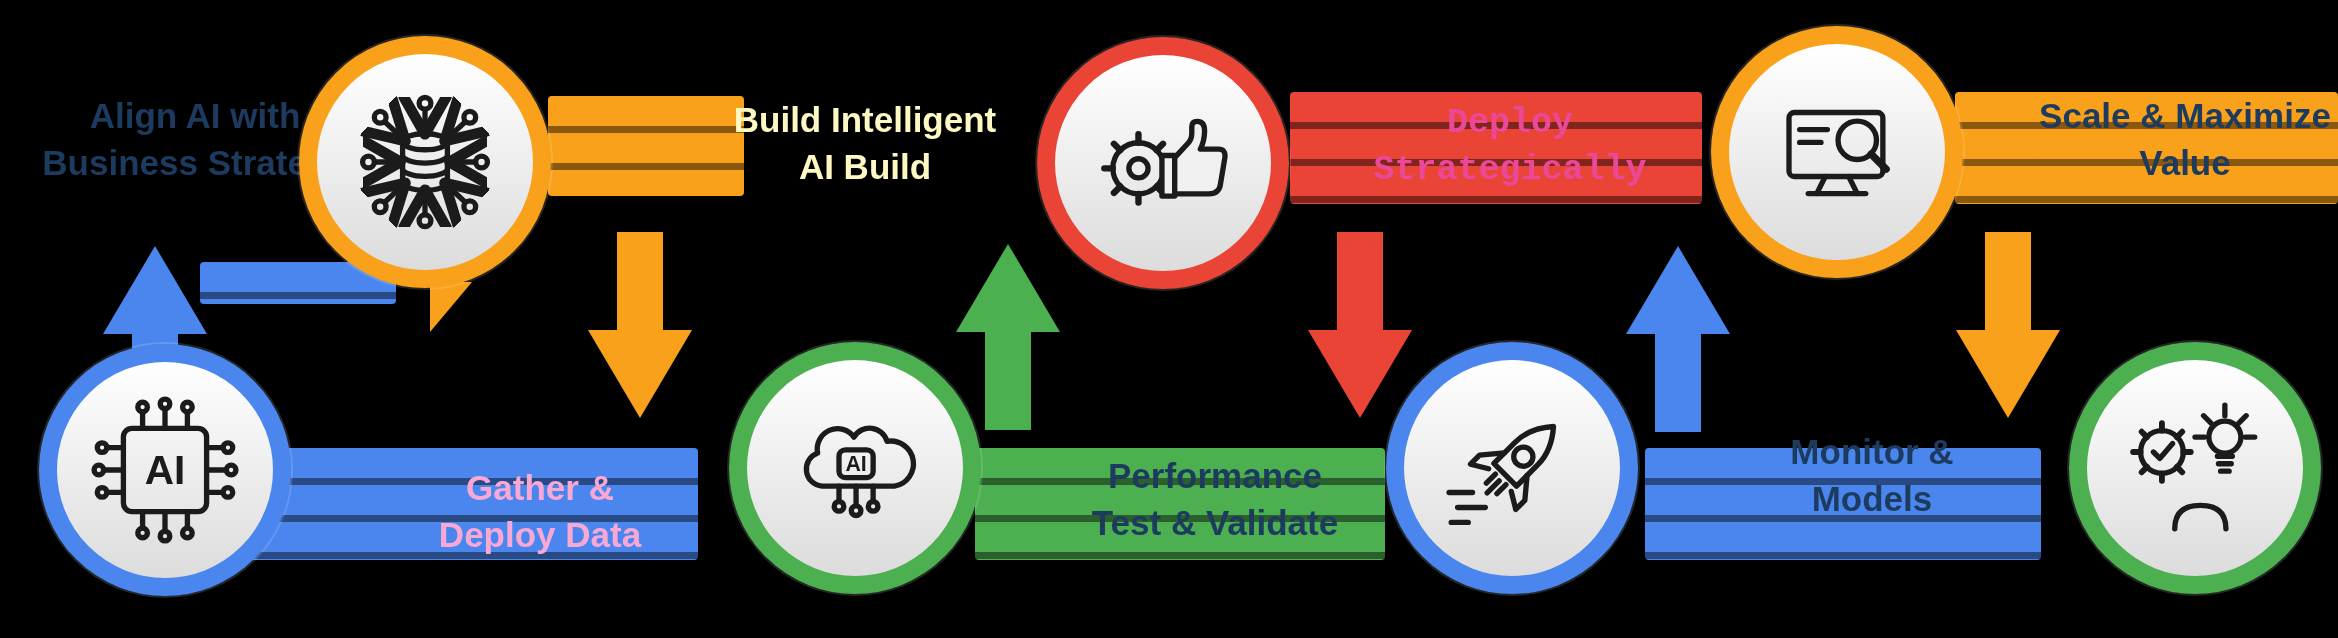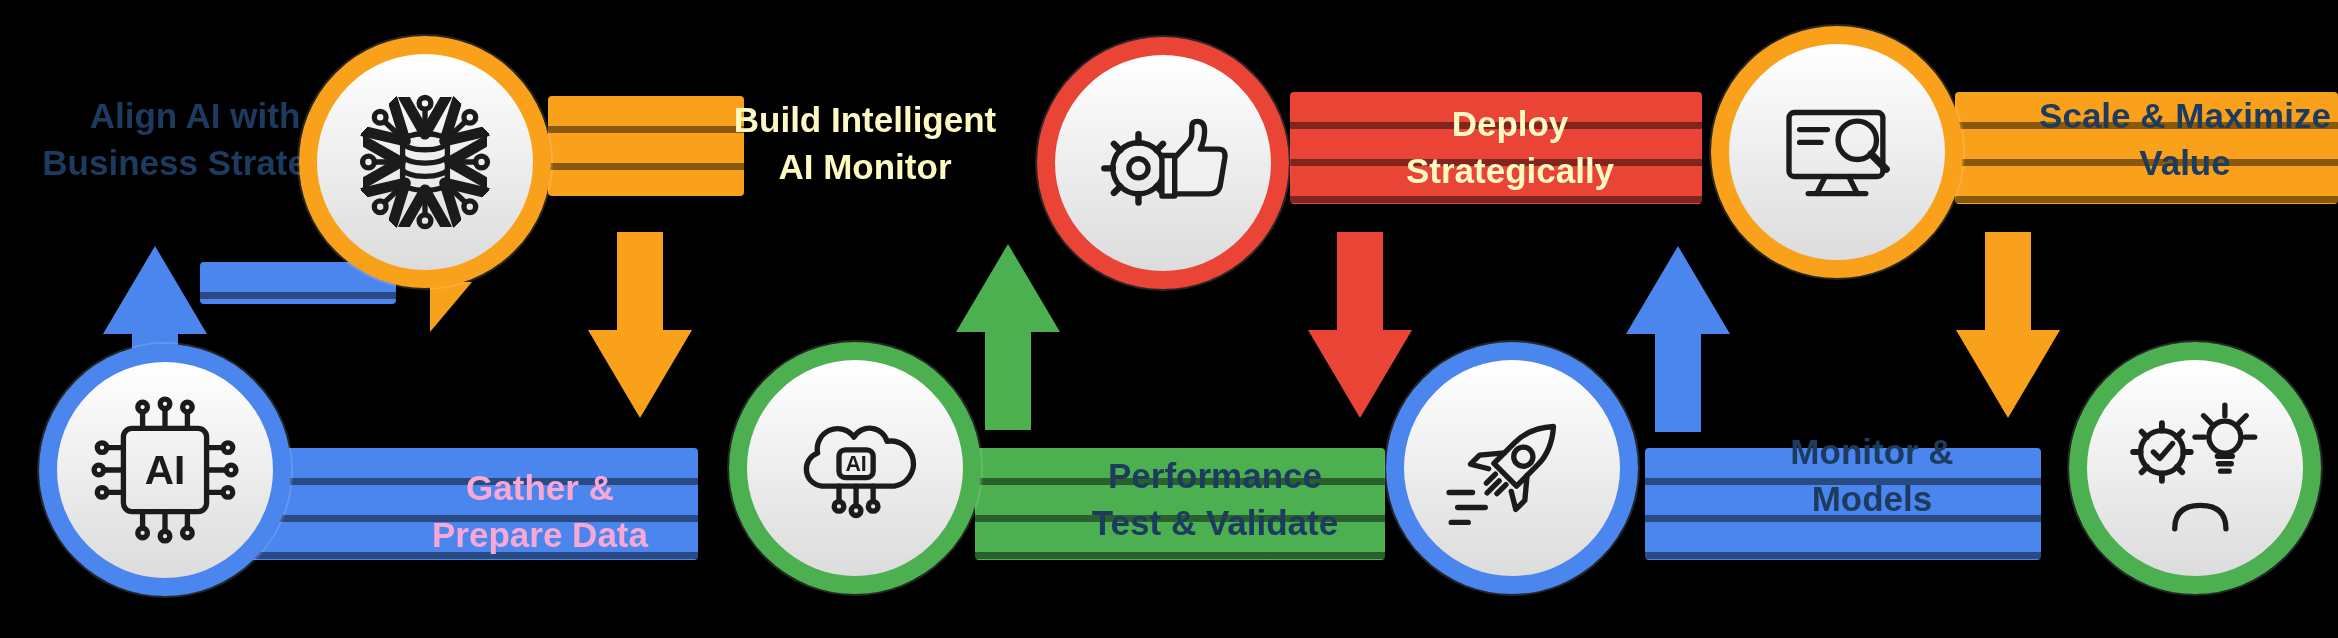--- a/index.html
+++ b/index.html
@@ -59,31 +59,31 @@
   <div class="shaft" style="left: 1985px; top: 232px; height: 100px; background: rgb(249, 161, 27);"></div>
 
   <div class="tail" style="left: 430px; top: 282px; border-top-color: rgb(249, 161, 27);"></div>
 
   <div class="label" style="left: 30px; top: 92px; color: rgb(29, 58, 95);">
     <div>Align AI with</div>
     <div>Business Strategy</div>
   </div>
   <div class="label" style="left: 375px; top: 464px; color: #f9a8d4;">
     <div>Gather &amp;</div>
-    <div>Prepare Data</div>
+    <div>Deploy Data</div>
   </div>
   <div class="label" style="left: 700px; top: 96px; color: #fef9c3;">
     <div>Build Intelligent</div>
-    <div>AI Monitor</div>
+    <div>AI Build</div>
   </div>
   <div class="label" style="left: 1050px; top: 452px; color: rgb(29, 58, 95);">
     <div>Performance</div>
     <div>Test &amp; Validate</div>
   </div>
-  <div class="label" style="left: 1345px; top: 100px; color: #fef9c3;">
+  <div class="label" style="left: 1345px; top: 100px; color: #ec4899; font-family: Liberation Mono, monospace;">
     <div>Deploy</div>
     <div>Strategically</div>
   </div>
   <div class="label" style="left: 1707px; top: 428px; color: rgb(29, 58, 95);">
     <div>Monitor &amp;</div>
     <div>Models</div>
   </div>
   <div class="label" style="left: 2020px; top: 92px; color: rgb(29, 58, 95);">
     <div>Scale &amp; Maximize</div>
     <div>Value</div>

